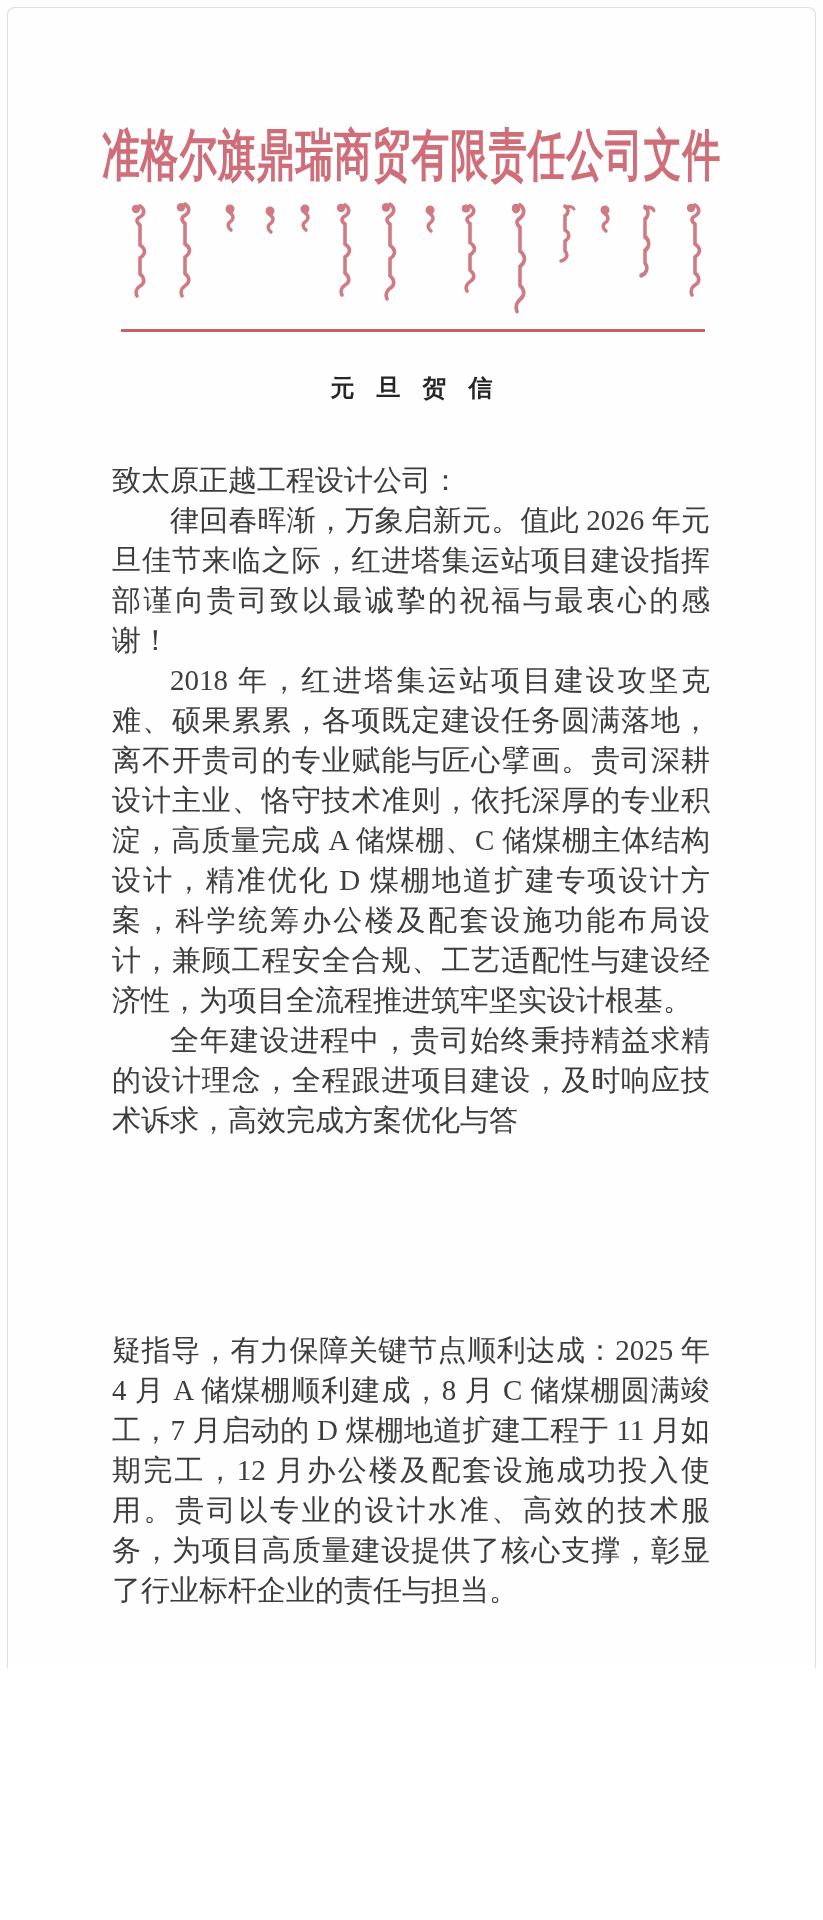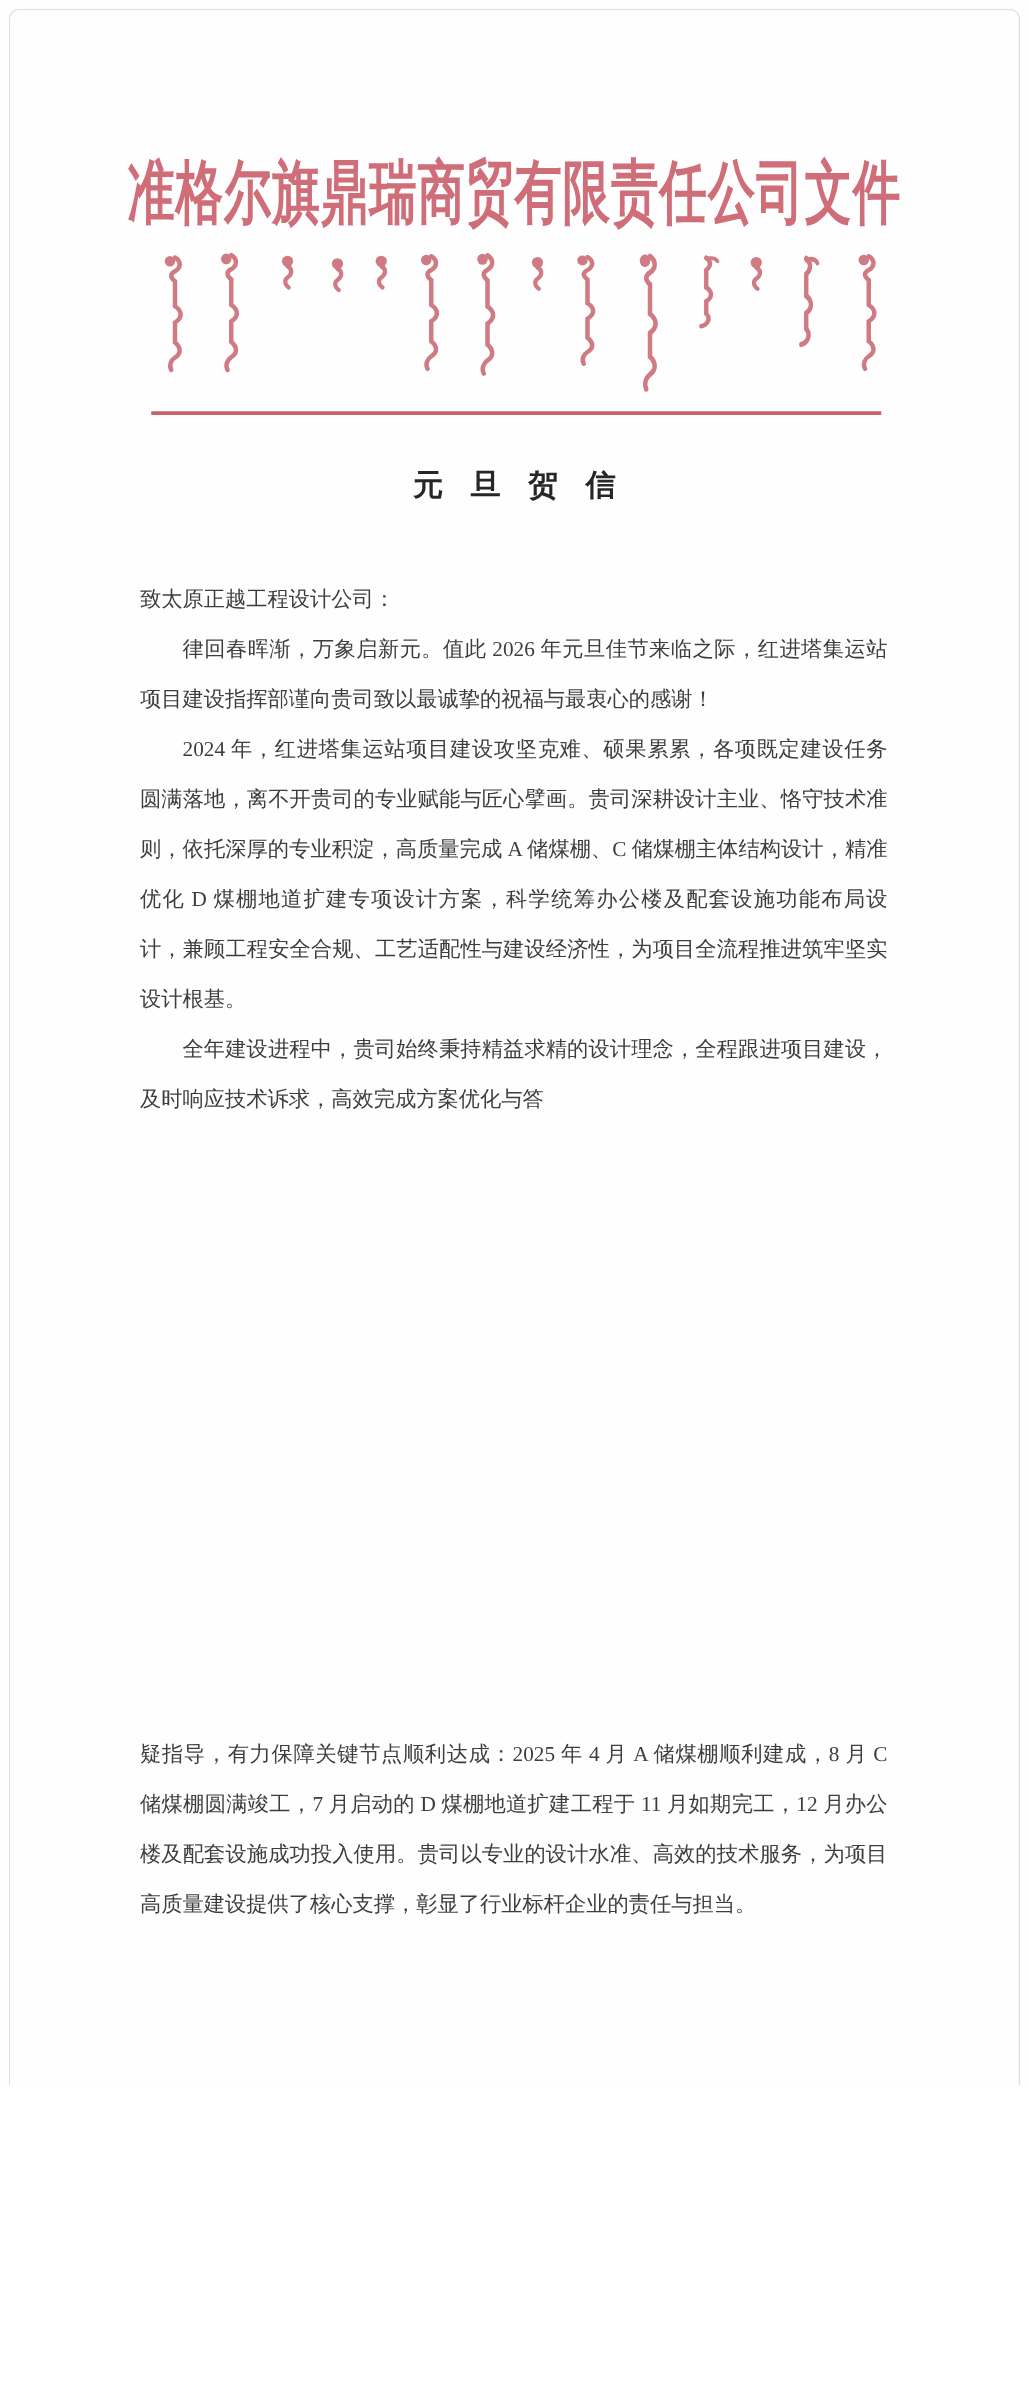--- a/index.html
+++ b/index.html
@@ -37,25 +37,25 @@
   }
   .doc-title{
     position:absolute;left:0;right:0;top:372px;margin:0;
     text-align:center;
     font-size:24px;font-weight:700;color:#262626;
     letter-spacing:22px;text-indent:22px;
     font-family:Liberation Mono, monospace;
   }
   .body-block{
     position:absolute;left:112px;width:598px;
-    font-size:17px;line-height:40px;color:#3d3d3d;
+    font-size:29px;line-height:40px;color:#3d3d3d;
     text-align:justify;
   }
   .b1{top:460px;}
-  .b2{top:1384px;}
+  .b2{top:1330px;}
   .body-block p{margin:0;text-indent:2em;}
   .body-block p.salutation{text-indent:0;}
   .body-block p.continuation{text-indent:0;}
   .signature{
     position:absolute;left:362px;top:1766px;
     font-size:21px;color:#3d3d3d;letter-spacing:2px;
     white-space:nowrap;
   }
   .date-line{
     position:absolute;left:428px;top:1814px;
@@ -113,21 +113,21 @@
     <use href="#mgTall" x="590" y="5"></use>
   </svg>
 
   <div class="red-rule"></div>
 
   <h1 class="doc-title">元旦贺信</h1>
 
   <div class="body-block b1">
     <p class="salutation">致太原正越工程设计公司：</p>
     <p class="para">律回春晖渐，万象启新元。值此 2026 年元旦佳节来临之际，红进塔集运站项目建设指挥部谨向贵司致以最诚挚的祝福与最衷心的感谢！</p>
-    <p class="para">2024 年，红进塔集运站项目建设攻坚克难、硕果累累，各项既定建设任务圆满落地，离不开贵司的专业赋能与匠心擘画。贵司深耕设计主业、恪守技术准则，依托深厚的专业积淀，高质量完成 A 储煤棚、C 储煤棚主体结构设计，精准优化 D 煤棚地道扩建专项设计方案，科学统筹办公楼及配套设施功能布局设计，兼顾工程安全合规、工艺适配性与建设经济性，为项目全流程推进筑牢坚实设计根基。</p>
+    <p class="para">2018 年，红进塔集运站项目建设攻坚克难、硕果累累，各项既定建设任务圆满落地，离不开贵司的专业赋能与匠心擘画。贵司深耕设计主业、恪守技术准则，依托深厚的专业积淀，高质量完成 A 储煤棚、C 储煤棚主体结构设计，精准优化 D 煤棚地道扩建专项设计方案，科学统筹办公楼及配套设施功能布局设计，兼顾工程安全合规、工艺适配性与建设经济性，为项目全流程推进筑牢坚实设计根基。</p>
     <p class="para">全年建设进程中，贵司始终秉持精益求精的设计理念，全程跟进项目建设，及时响应技术诉求，高效完成方案优化与答</p>
   </div>
 
   <div class="body-block b2">
     <p class="continuation">疑指导，有力保障关键节点顺利达成：2025 年 4 月 A 储煤棚顺利建成，8 月 C 储煤棚圆满竣工，7 月启动的 D 煤棚地道扩建工程于 11 月如期完工，12 月办公楼及配套设施成功投入使用。贵司以专业的设计水准、高效的技术服务，为项目高质量建设提供了核心支撑，彰显了行业标杆企业的责任与担当。</p>
   </div>
 
   <div class="signature">红进塔集运站项目建设指挥部</div>
 
   <div class="date-line">2025 年 12 月 28 日</div>

